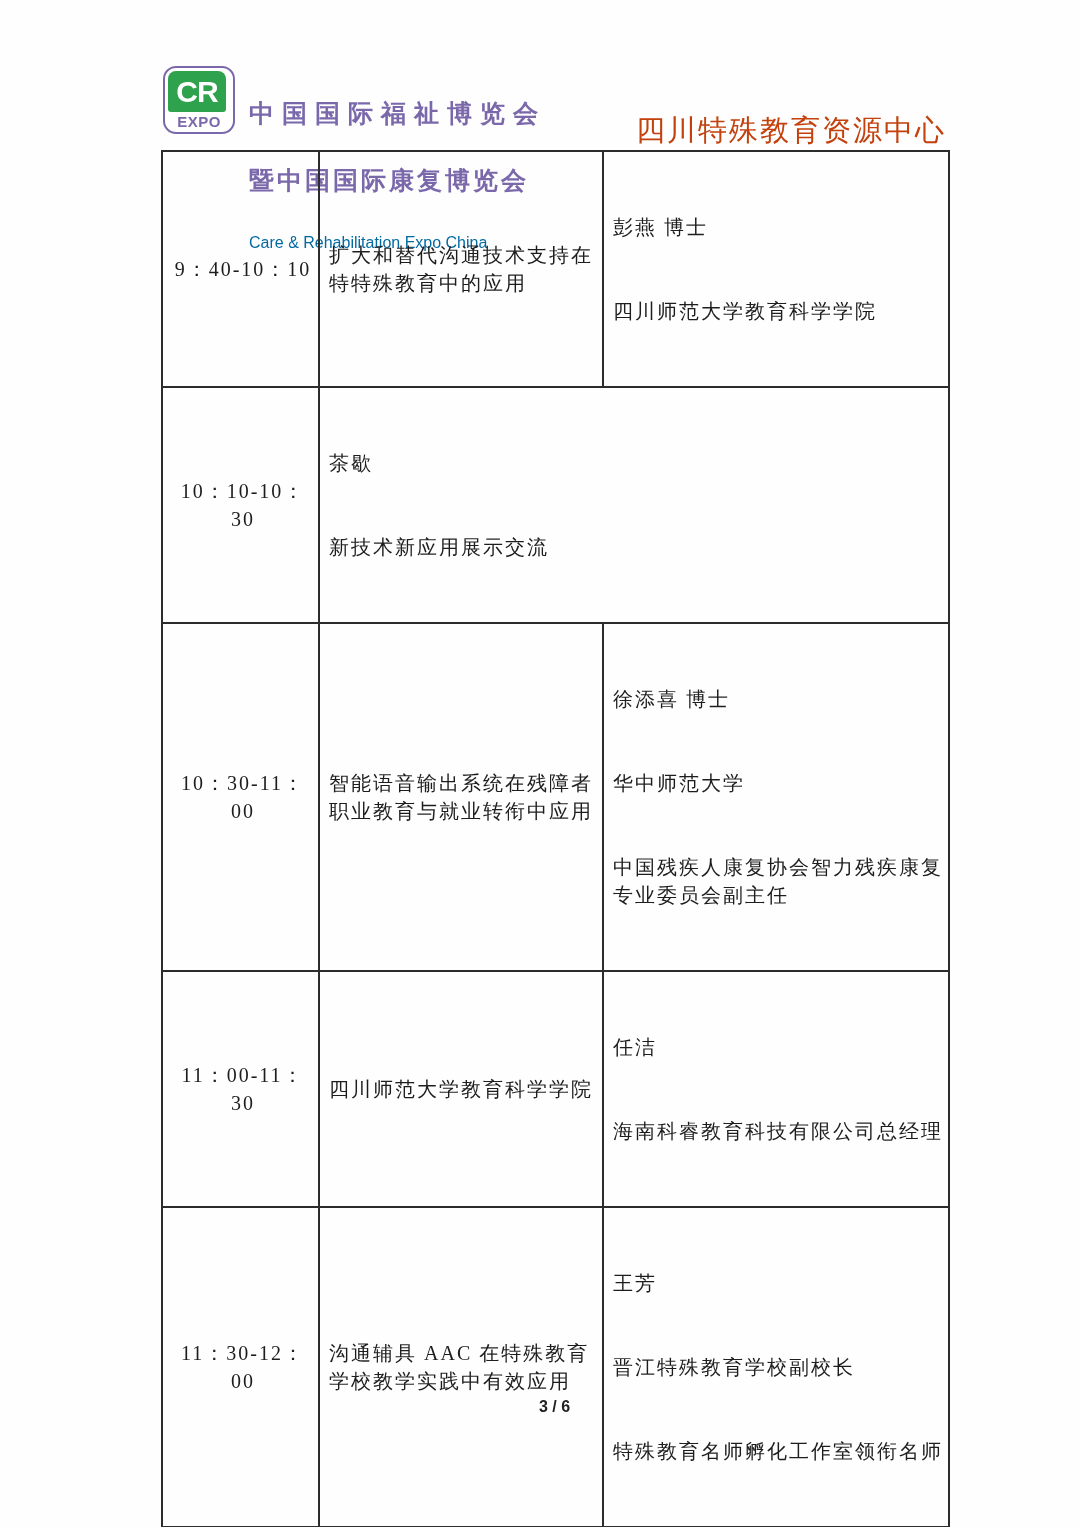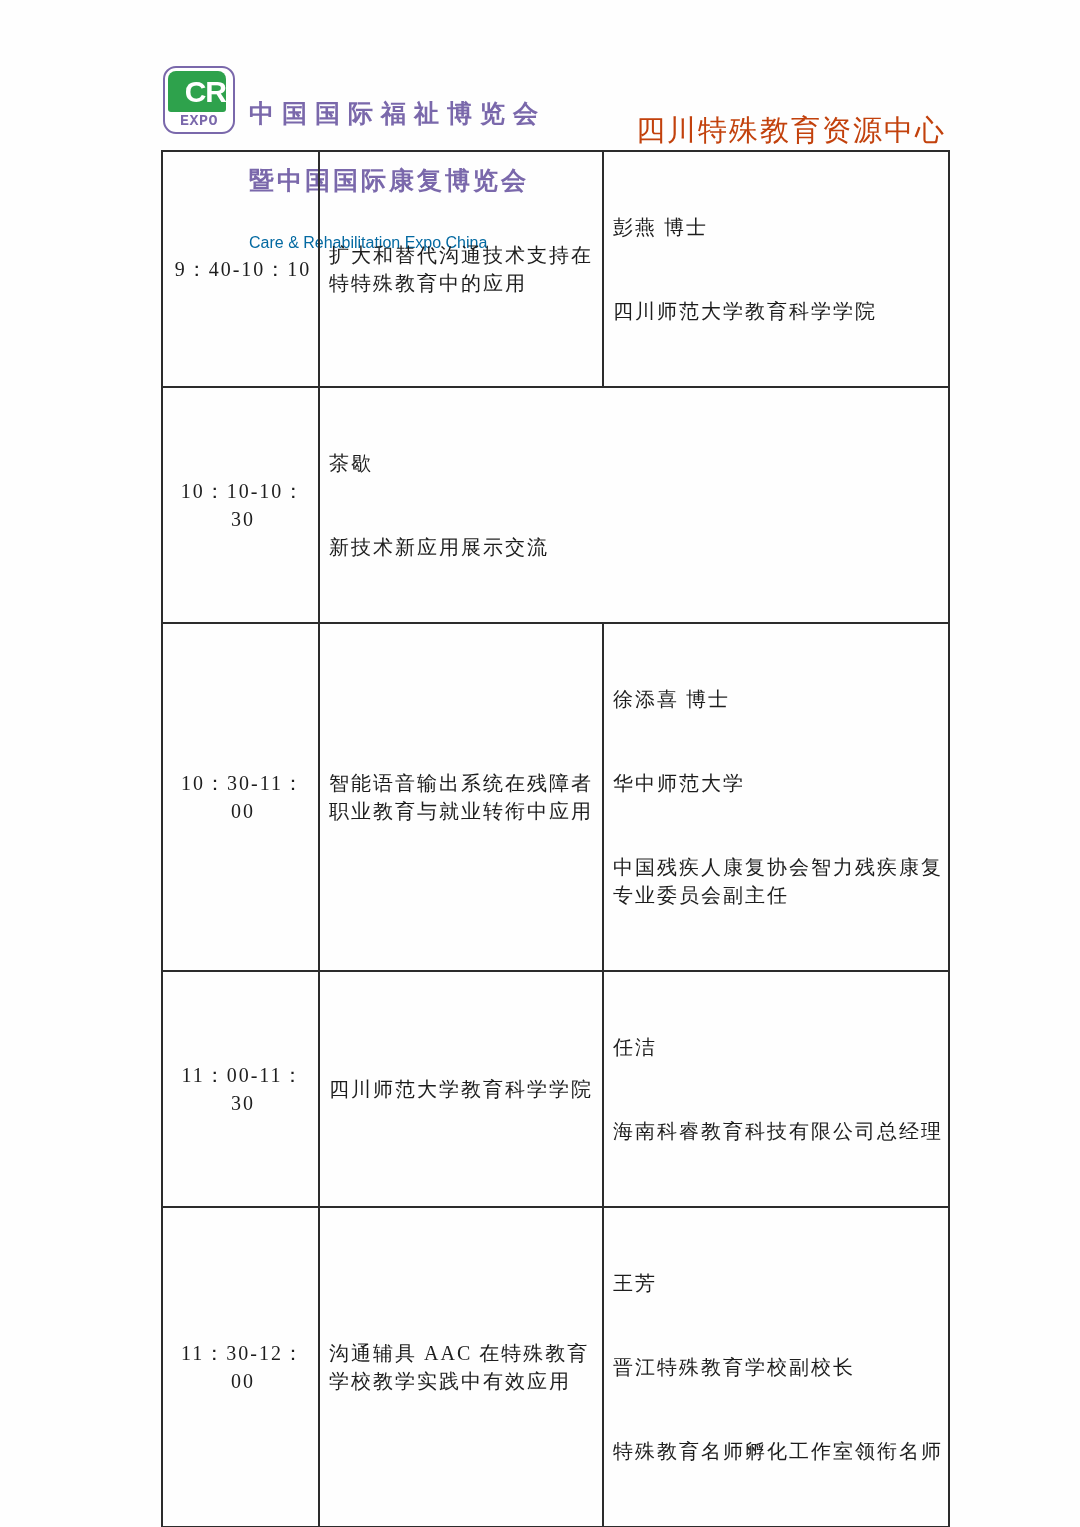--- a/index.html
+++ b/index.html
@@ -12,24 +12,24 @@
 
   
   .hdr{position:absolute;left:161px;top:62px;width:787px;height:86px;}
   .logo{
     position:absolute;left:2px;top:4px;width:72px;height:68px;box-sizing:border-box;
     border:2.5px solid #7a68ab;border-radius:13px;background:#fff;text-align:center;
   }
   .logo-cr{
     margin:3px 7px 0 3px;height:41px;background:#2ea24c;border-radius:8px 8px 3px 3px;
     color:#fff;font-family:"Liberation Sans","DejaVu Sans",sans-serif;
-    font-weight:bold;font-size:30px;line-height:41px;letter-spacing:-1px;text-align:right;
+    font-weight:bold;font-size:30px;line-height:41px;letter-spacing:-1px;
   }
   .logo-expo{
-    font-family:Liberation Mono, monospace;font-weight:bold;
+    font-family:Liberation Sans, sans-serif;font-weight:bold;
     font-size:15px;line-height:20px;color:#7a68ab;letter-spacing:.5px;
   }
   .org{position:absolute;left:88px;top:0;white-space:pre-wrap;}
   .org-cn1{font-size:25px;font-weight:bold;color:#7a68ab;letter-spacing:8px;line-height:31px;}
   .org-cn2{font-size:25px;font-weight:bold;color:#7a68ab;letter-spacing:3px;line-height:31px;}
   .org-en{font-family:"Liberation Sans","DejaVu Sans",sans-serif;font-size:16px;color:#0369a1;line-height:21px;}
   .right-title{position:absolute;right:2px;bottom:-3px;font-size:29px;letter-spacing:2px;color:#c2410c;}
 
   
   .content{position:absolute;left:161px;top:150px;width:787px;}
@@ -113,14 +113,15 @@
             <div>王芳</div>
             <div>晋江特殊教育学校副校长</div>
             <div>特殊教育名师孵化工作室领衔名师</div>
           </td>
         </tr>
       </tbody>
     </table>
 
   </div>
 
+  <div class="pagefoot">3 / 6</div>
 
 </div>
 
 </body></html>

